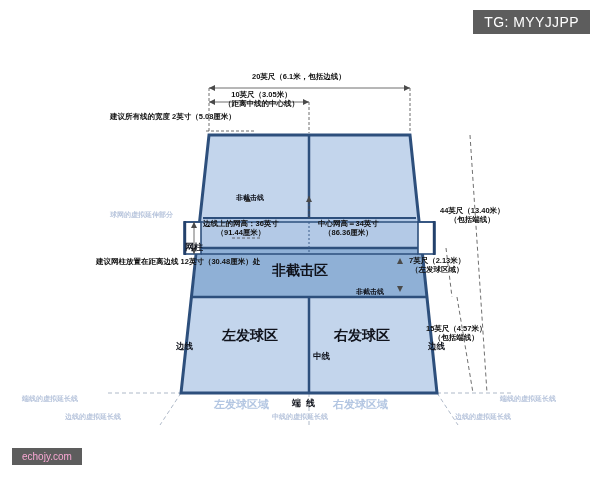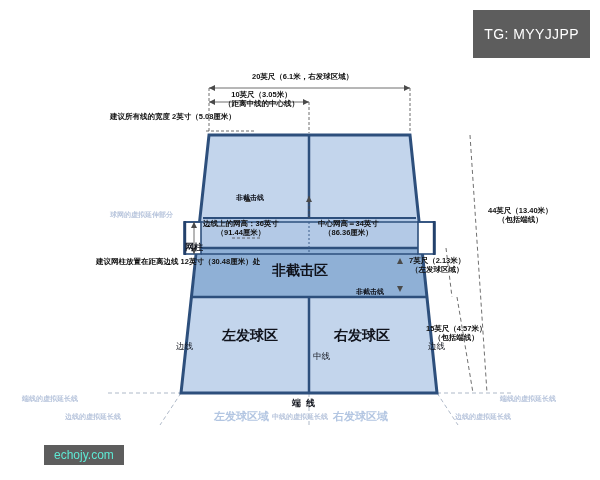--- a/index.html
+++ b/index.html
@@ -12,32 +12,32 @@
     color:#1a1a2e;
   }
   #stage{position:absolute;inset:0;}
   svg#court{position:absolute;left:0;top:0;width:600px;height:480px;}
 
   .lbl{position:absolute;white-space:nowrap;line-height:1.25;}
   .dim{font-size:7.5px;font-weight:bold;color:#111;text-align:center;}
   .dim .l2{display:block;}
   .zone{font-size:14px;font-weight:bold;color:#10131c;text-align:center;}
   .zone-sm{font-size:7px;font-weight:bold;color:#10131c;}
-  .vert{font-size:8.5px;font-weight:normal;color:#10131c;text-align:right;line-height:1.05;}
+  .vert{font-size:8.5px;font-weight:bold;color:#10131c;text-align:right;line-height:1.05;}
   .ghost{font-size:7px;color:#b9c6dd;font-weight:bold;}
-  .ghost-lg{font-size:11px;color:#b3c6e2;font-weight:bold;margin-top:12px;}
+  .ghost-lg{font-size:11px;color:#b3c6e2;font-weight:bold;}
   .note{font-size:7.5px;font-weight:bold;color:#111;text-align:center;line-height:1.3;}
 
   .badge{
     position:absolute;background:#5d5d5d;color:#fff;
-    font-size:14px;padding:16px 11px;letter-spacing:.4px;
+    font-size:14px;padding:4px 11px;letter-spacing:.4px;
   }
   .wm{
-    position:absolute;background:#5d5d5d;color:#5eead4;
-    font-size:12px;padding:3px 10px;margin-left:32px;
+    position:absolute;background:#5d5d5d;color:#f9a8d4;
+    font-size:10px;padding:3px 10px;
   }
 </style>
 </head>
 <body>
 
 <div id="stage">
 
   <svg id="court" viewBox="0 0 600 480">
     <defs></defs>
 
@@ -117,21 +117,21 @@
       <polygon points="194,222 191,228 197,228"></polygon>
       <polygon points="194,254 191,248 197,248"></polygon>
       <polygon points="309,196 306,202 312,202"></polygon>
       <polygon points="248,196 245,202 251,202"></polygon>
       <polygon points="400,258 397,264 403,264"></polygon>
       <polygon points="400,292 397,286 403,286"></polygon>
     </g>
   </svg>
 
   <div class="lbl dim" style="left:252px;top:72px;">
-    <span>20英尺（6.1米，右发球区域）</span>
+    <span>20英尺（6.1米，包括边线）</span>
   </div>
   <div class="lbl dim" style="left:214px;top:90px;width:95px;">
     <span>10英尺（3.05米）</span>
     <span class="l2">（距离中线的中心线）</span>
   </div>
 
   <div class="lbl note" style="left:110px;top:112px;">
     <span>建议所有线的宽度</span>
     <span class="l2">2英寸（5.08厘米）</span>
   </div>
@@ -147,21 +147,21 @@
 
   <div class="lbl dim" style="left:203px;top:219px;">
     <span>边线上的网高：36英寸</span>
     <span class="l2">（91.44厘米）</span>
   </div>
   <div class="lbl dim" style="left:318px;top:219px;">
     <span>中心网高＝34英寸</span>
     <span class="l2">（86.36厘米）</span>
   </div>
 
-  <div class="lbl dim" style="left:440px;top:206px;margin-left:48px;">
+  <div class="lbl dim" style="left:440px;top:206px;">
     <span>44英尺（13.40米）</span>
     <span class="l2">（包括端线）</span>
   </div>
   <div class="lbl dim" style="left:409px;top:256px;">
     <span>7英尺（2.13米）</span>
     <span class="l2">（左发球区域）</span>
   </div>
   <div class="lbl dim" style="left:426px;top:324px;">
     <span>15英尺（4.57米）</span>
     <span class="l2">（包括端线）</span>

